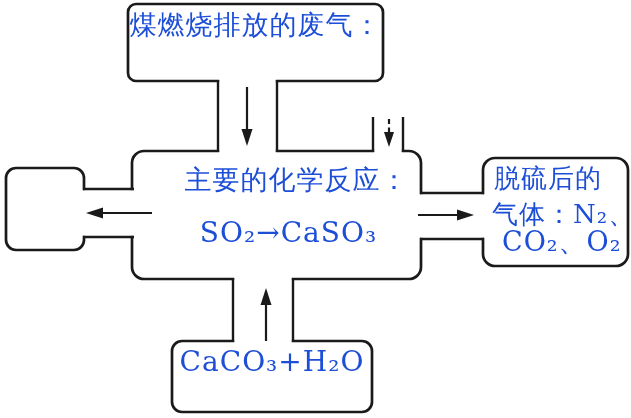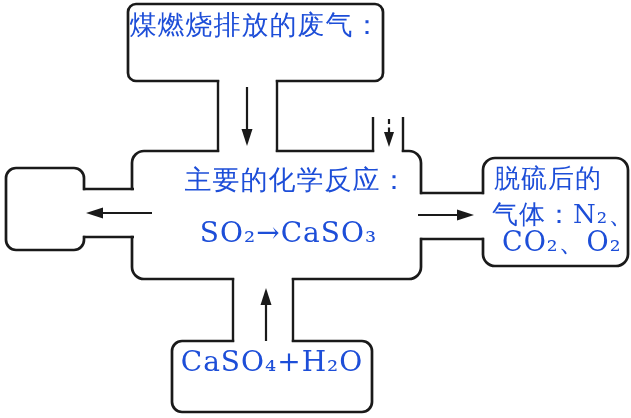--- a/index.html
+++ b/index.html
@@ -96,15 +96,15 @@
 
 
   <div class="txt cjk ctr" style="left:132px; top:166px; width:329px;">主要的化学反应：</div>
   <div class="txt frm ctr" style="left:144px; top:203px; width:289px;margin-top:16px;">SO₂→CaSO₃</div>
 
 
   <div class="txt cjk" style="left:494px; top:165px; font-size:26px;">脱硫后的</div>
   <div class="txt cjk" style="left:492px; top:201px; font-size:26px;">气体：N₂、</div>
   <div class="txt frm" style="left:494px; top:228px; font-size:27px;margin-left:8px;">CO₂、O₂</div>
 
-  <div class="txt frm ctr" style="left:172px; top:348px; width:200px;">CaSO₄+H₂O</div>
+  <div class="txt frm ctr" style="left:172px; top:348px; width:200px;">CaCO₃+H₂O</div>
 
 </div>
 
 </body></html>

